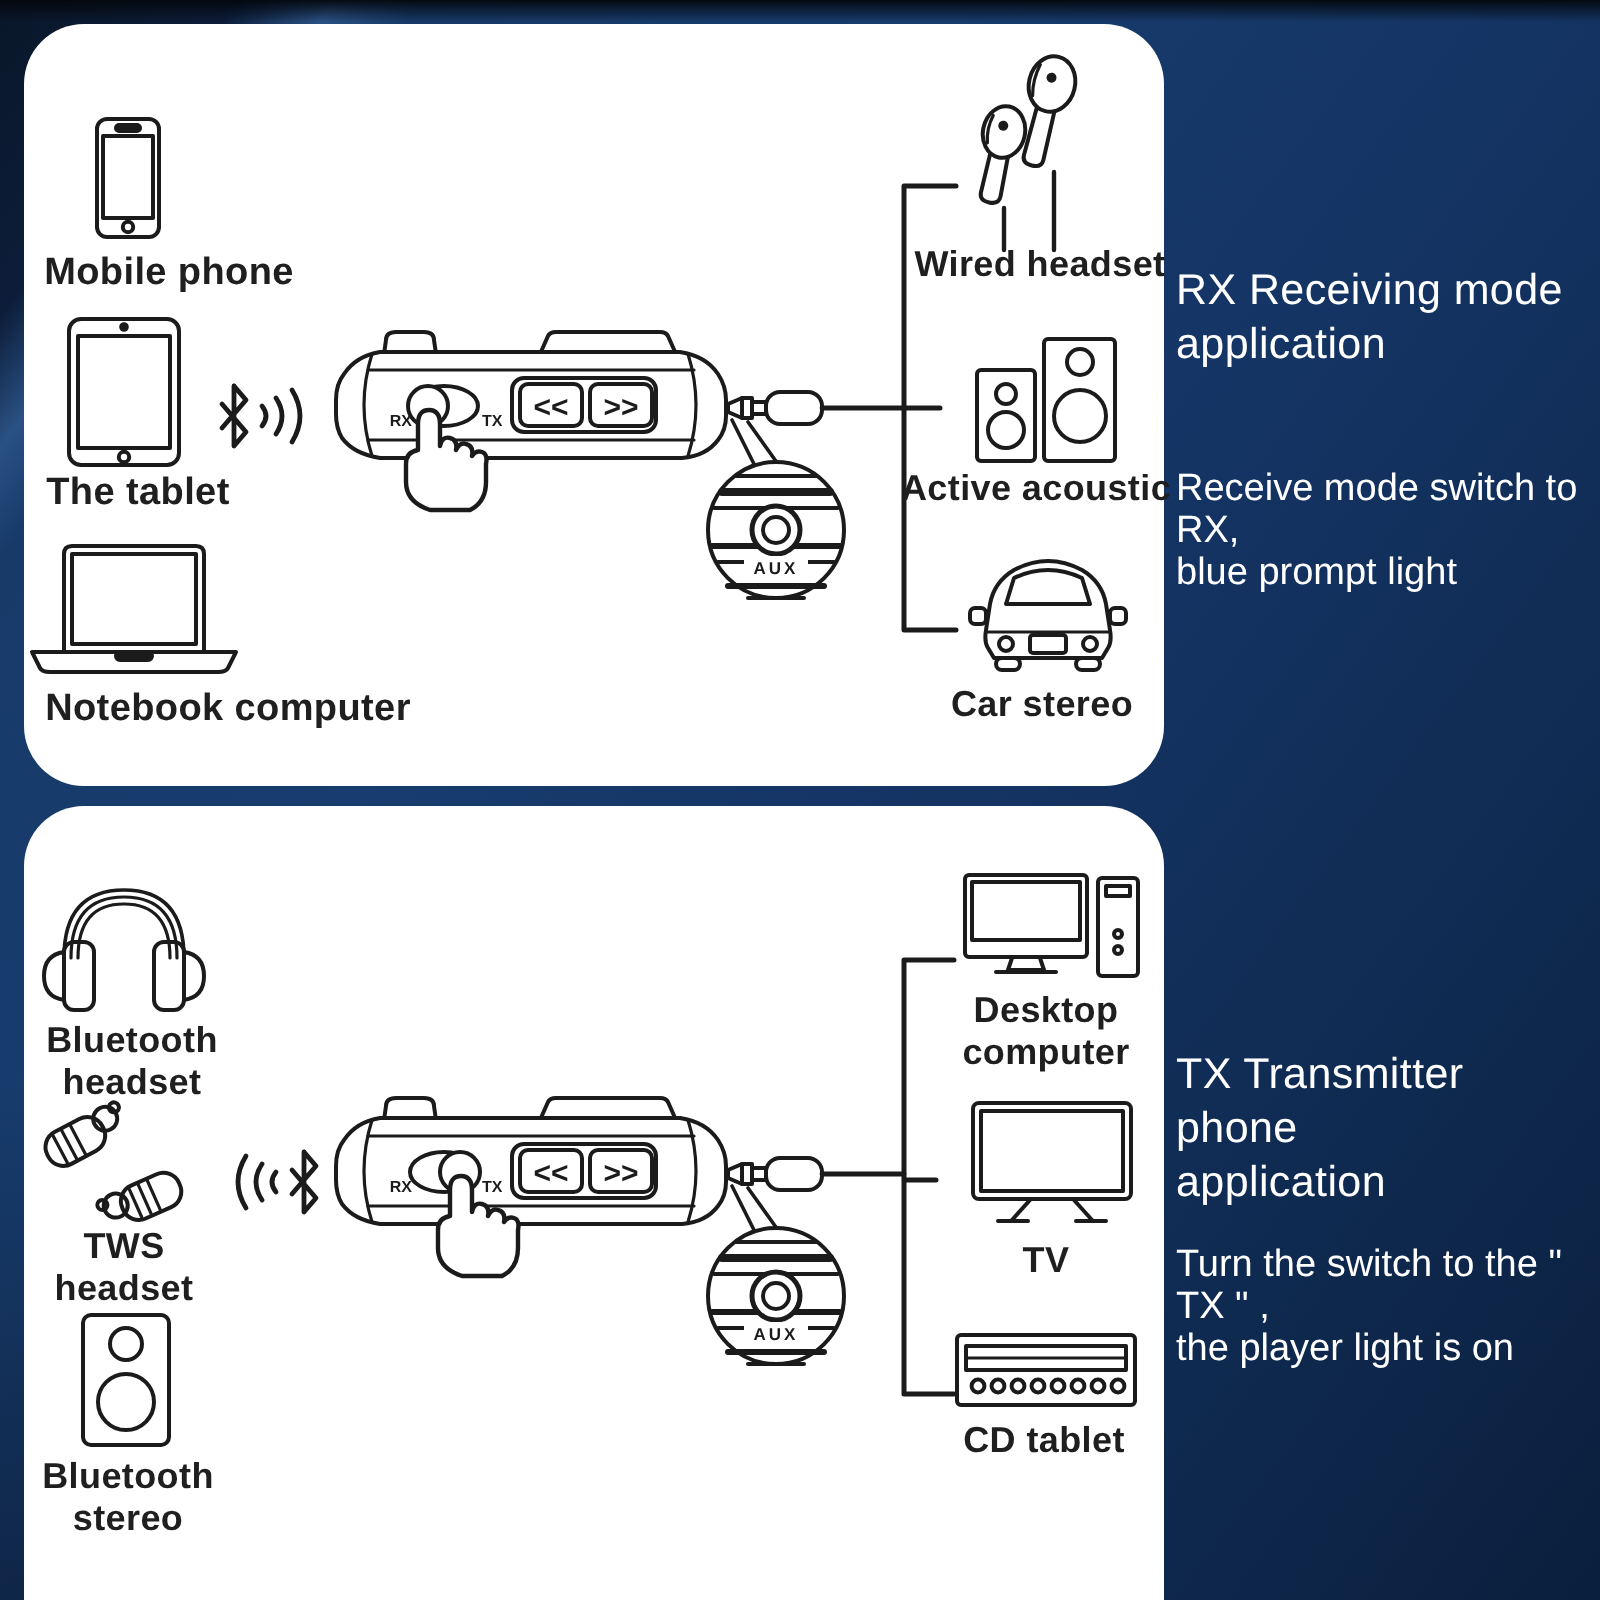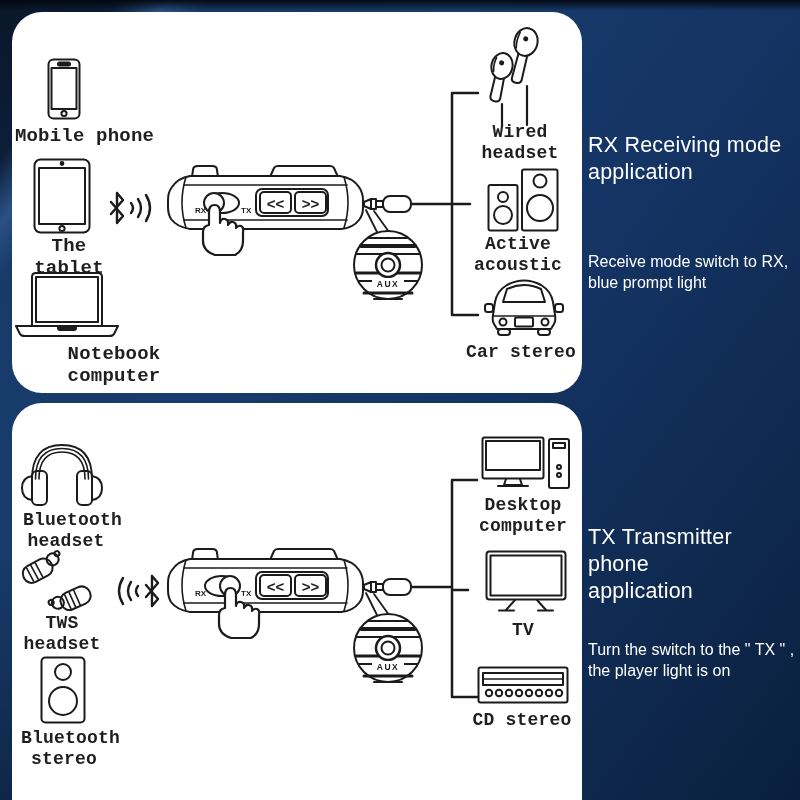--- a/index.html
+++ b/index.html
@@ -15,26 +15,26 @@
         #173c6d 34%, #143464 55%, #102c54 75%, #0c2344 92%, #0a1f3d 100%);
   }
   .panel{
     position:absolute;left:12px;width:570px;background:#ffffff;border-radius:30px;
   }
   .panel.top{top:12px;height:381px;}
   .panel.bot{top:403px;height:471px;}
   .abs{position:absolute;}
   .lbl{
     position:absolute;text-align:center;color:#1f1f1f;
-    font-size:18px;font-weight:600;line-height:1.15;letter-spacing:.2px;font-family:Liberation Mono, monospace;
+    font-size:18px;font-weight:600;line-height:1.15;letter-spacing:.2px;
   }
   .lbl.big{font-size:19px;}
   .rtext{position:absolute;color:#ffffff;}
   .rtitle{font-size:21.5px;line-height:27px;font-weight:400;letter-spacing:.2px;}
-  .rdesc{font-size:16px;line-height:21px;font-weight:400;margin-top:17px;}
+  .rdesc{font-size:19px;line-height:21px;font-weight:400;}
   svg{display:block;overflow:visible;}
   svg text{font-family:"Liberation Sans",sans-serif;}
 </style>
 </head>
 <body>
 
 <div class="stage">
 
   <div class="panel top">
 
@@ -318,21 +318,21 @@
         <circle cx="12" cy="27" r="3.2"></circle>
         <circle cx="22" cy="27" r="3.2"></circle>
         <circle cx="32" cy="27" r="3.2"></circle>
         <circle cx="42" cy="27" r="3.2"></circle>
         <circle cx="52" cy="27" r="3.2"></circle>
         <circle cx="62" cy="27" r="3.2"></circle>
         <circle cx="72" cy="27" r="3.2"></circle>
         <circle cx="82" cy="27" r="3.2"></circle>
       </g>
     </svg>
-    <div class="lbl" style="left:450px;top:307px;width:120px">CD stereo</div>
+    <div class="lbl" style="left:450px;top:307px;width:120px">CD tablet</div>
   </div>
 
   <div class="rtext rtitle" style="left:588px;top:524px;width:210px">
     <div>TX Transmitter phone</div>
     <div>application</div>
   </div>
   <div class="rtext rdesc" style="left:588px;top:622px;width:212px">
     <div>Turn the switch to the " TX " ,</div>
     <div>the player light is on</div>
   </div>

